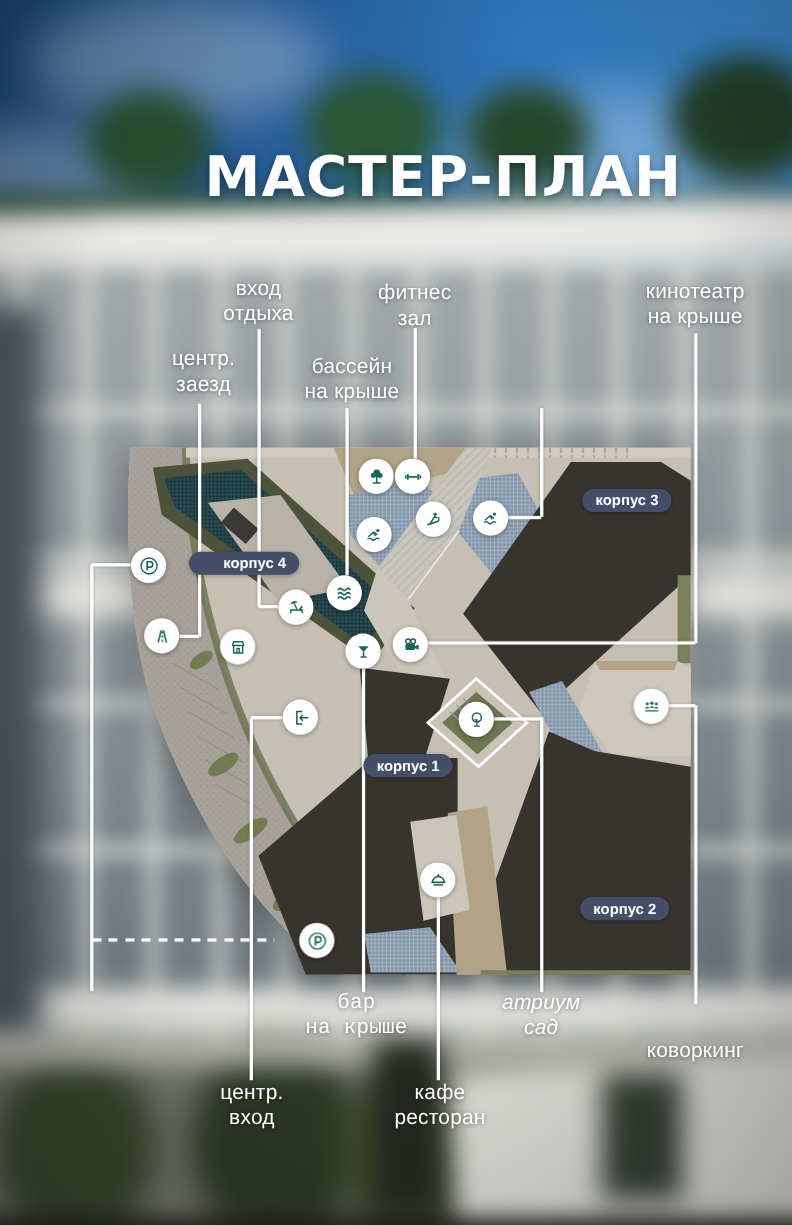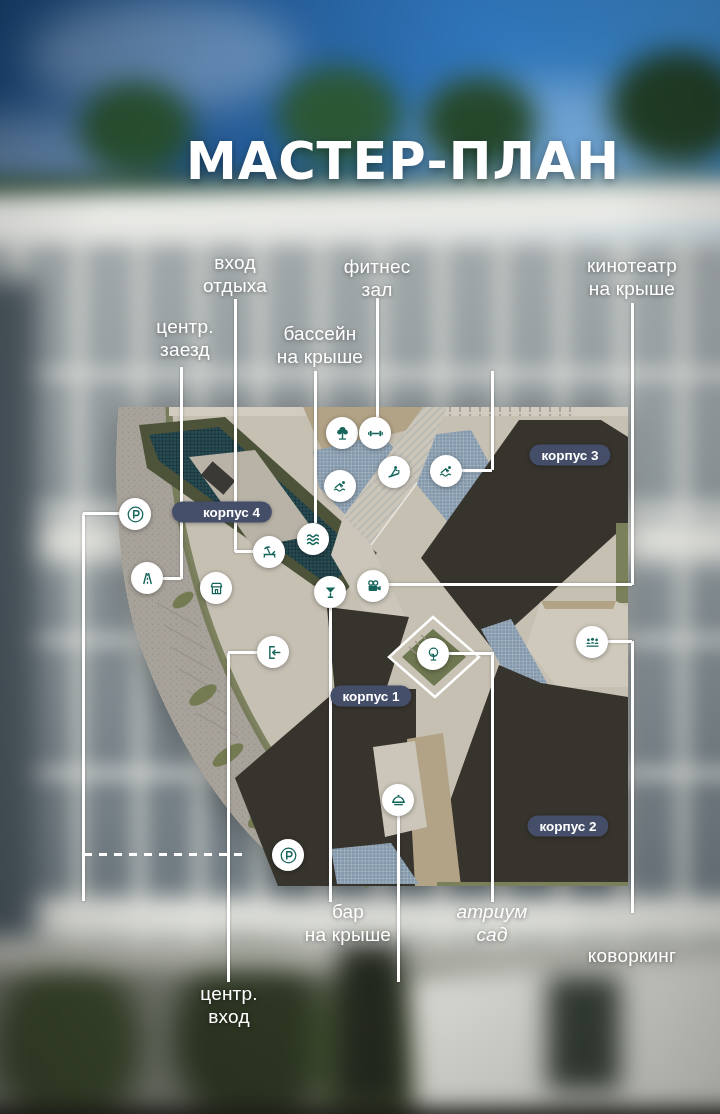--- a/index.html
+++ b/index.html
@@ -398,29 +398,33 @@
     <div>на крыше</div>
   </div>
   <div class="lbl" style="left:185px;top:315px;">
     <div>центр.</div>
     <div>заезд</div>
   </div>
   <div class="lbl" style="left:320px;top:322px;">
     <div>бассейн</div>
     <div>на крыше</div>
   </div>
-  <div class="lbl" style="left:348px;top:900px;">
+  <div class="lbl" style="left:324px;top:900px;font-family:Liberation Mono, monospace;">
     <div>бар</div>
     <div>на крыше</div>
   </div>
   <div class="lbl" style="left:492px;top:900px;font-style:italic;">
     <div>атриум</div>
     <div>сад</div>
   </div>
   <div class="lbl" style="left:632px;top:944px;">
     <div>коворкинг</div>
   </div>
   <div class="lbl" style="left:229px;top:982px;">
     <div>центр.</div>
     <div>вход</div>
   </div>
+  <div class="lbl" style="left:400px;top:982px;">
+    <div>кафе</div>
+    <div>ресторан</div>
+  </div>
 
 </div>
 
 </body></html>

